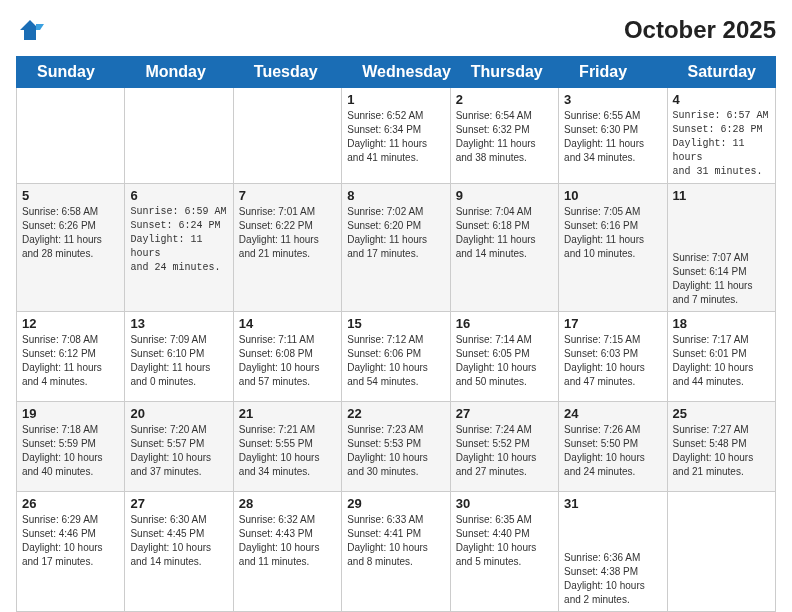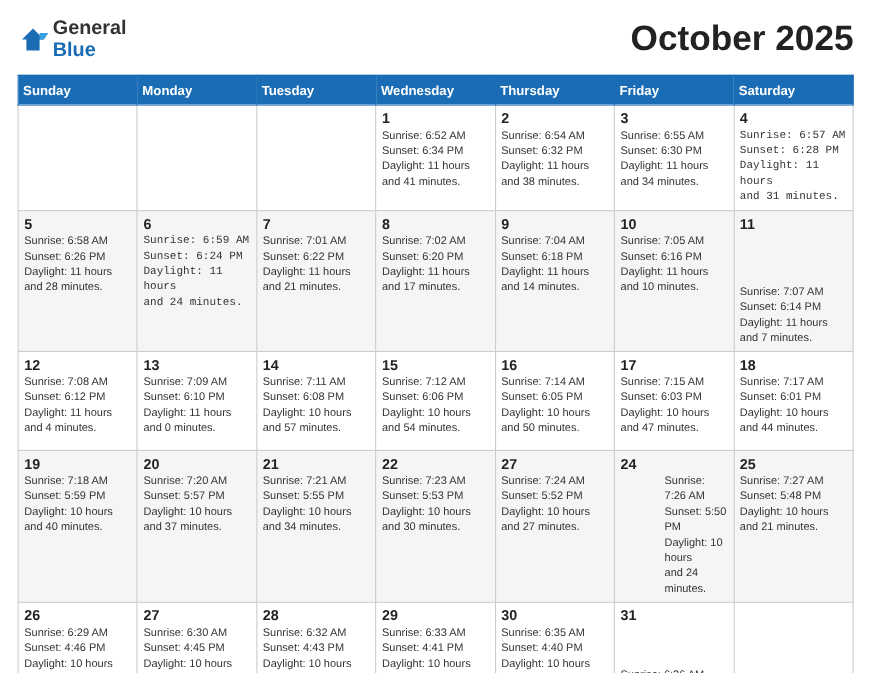--- a/index.html
+++ b/index.html
@@ -31,39 +31,39 @@
     .logo-blue { color: #1a6db5; }
     .logo-icon {
       width: 28px;
       height: 28px;
       margin-right: 4px;
     }
     .title-block {
       text-align: right;
     }
     .month-year {
-      font-size: 32px;
+      font-size: 24px;
       font-weight: bold;
       color: #222;
     }
     .location {
       font-size: 16px;
       color: #444;
     }
     table {
       width: 100%;
       border-collapse: collapse;
       table-layout: fixed;
     }
     thead tr th {
       background-color: #1a6db5;
       color: #fff;
-      font-size: 12px;
+      font-size: 16px;
       font-weight: bold;
-      padding: 6px 4px;
+      padding: 6px 20px;
       text-align: left;
       border: 1px solid #1a6db5;
     }
     tbody tr td {
       border: 1px solid #ccc;
       vertical-align: top;
       padding: 4px 5px;
       height: 90px;
       background: #fff;
     }
@@ -87,24 +87,20 @@
 </head>
 <body>
 
 <div class="header">
   <div class="logo">
     <svg class="logo-icon" viewBox="0 0 28 28">
       <rect x="0" y="0" width="28" height="28" fill="white"></rect>
       <polygon points="14,4 24,14 20,14 20,24 8,24 8,14 4,14" fill="#1a6db5"></polygon>
       <polygon points="20,8 28,8 24,14 20,14" fill="#3aa0e0"></polygon>
     </svg>
-    <div class="logo-text">
-      <span class="logo-general">General</span>
-      <span class="logo-blue">Blue</span>
-    </div>
   </div>
   <div class="title-block">
     <div class="month-year">October 2025</div>
   </div>
 </div>
 
 <table>
   <thead>
     <tr>
     <th>Sunday</th>
@@ -283,21 +279,21 @@
         </td>
         <td>
           <span class="day-num">27</span>
           <div class="day-info" style="white-space: pre-line;">Sunrise: 7:24 AM
 Sunset: 5:52 PM
 Daylight: 10 hours
 and 27 minutes.</div>
         </td>
         <td>
           <span class="day-num">24</span>
-          <div class="day-info" style="white-space: pre-line; margin-left: 40px;">Sunrise: 7:26 AM
+          <div class="day-info" style="white-space: pre-line;">Sunrise: 7:26 AM
 Sunset: 5:50 PM
 Daylight: 10 hours
 and 24 minutes.</div>
         </td>
         <td>
           <span class="day-num">25</span>
           <div class="day-info" style="white-space: pre-line;">Sunrise: 7:27 AM
 Sunset: 5:48 PM
 Daylight: 10 hours
 and 21 minutes.</div>

